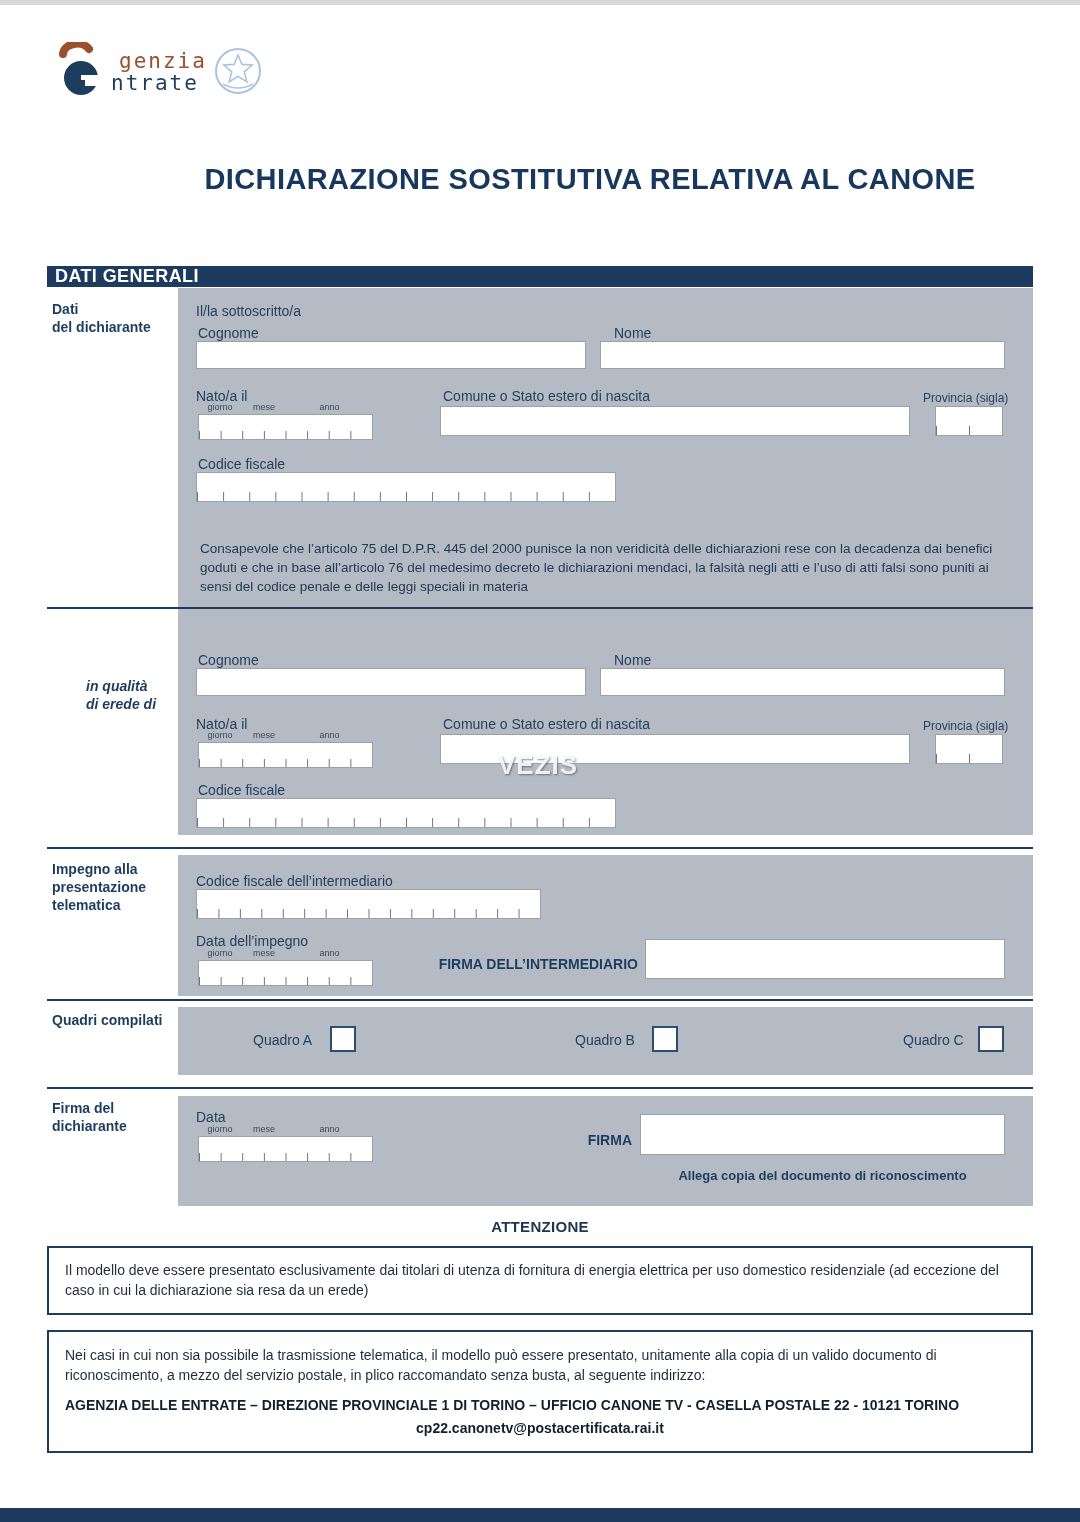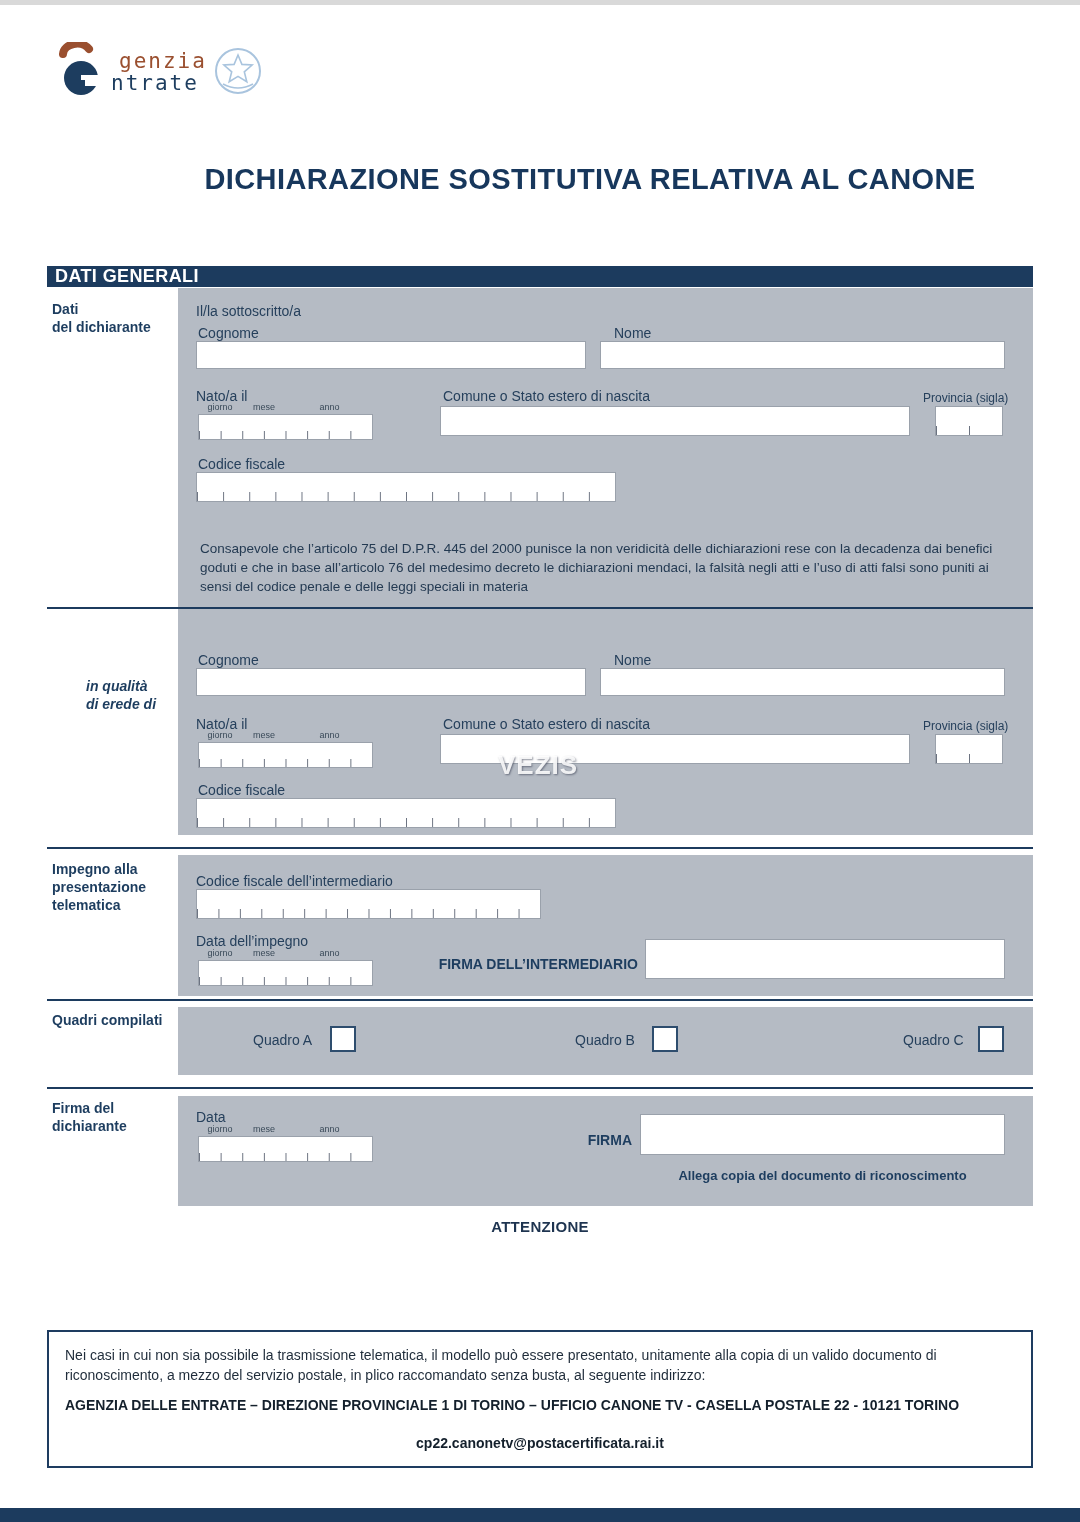--- a/index.html
+++ b/index.html
@@ -63,21 +63,21 @@
   .checkbox { width:26px; height:26px; background:#ffffff; border:2px solid #2e4d6e; }
 
   .attenzione { left:47px; top:1218px; width:986px; text-align:center; font-weight:bold; font-size:15px; color:#1e3450; letter-spacing:0.3px; }
 
   .notice { left:47px; width:986px; border:2px solid #1e3c60; background:#ffffff; padding:12px 16px;
             font-size:14px; color:#1f2c3a; line-height:1.45; }
   .notice-1 { top:1246px; }
   .notice-2 { top:1330px; padding:13px 16px; }
   .notice-2 .addr { font-weight:bold; color:#14202c; margin-top:9px; }
   .notice-2 .pec { text-align:center; margin-top:11px; }
-  .notice-2 .email { text-align:center; font-weight:bold; color:#14202c; margin-top:18px; }
+  .notice-2 .email { text-align:center; font-weight:bold; color:#14202c; margin-top:3px; }
 
   .watermark { left:498px; top:750px; font-size:26px; font-weight:bold; letter-spacing:1px;
                color:rgba(255,255,255,0.88); text-shadow:1px 1px 2px rgba(50,55,75,0.55); z-index:5; }
 </style>
 </head>
 <body>
 
 <div class="page">
 
   <div class="abs edge-top"></div>
@@ -216,20 +216,23 @@
       <span>anno</span>
     </div>
     <div class="date-comb"></div>
   </div>
   <div class="abs bold-navy" style="left:520px; top:1132px; width:112px; text-align:right; font-size:14px;">FIRMA</div>
   <div class="abs field" style="left:640px; top:1114px; width:365px; height:41px;"></div>
   <div class="abs bold-navy" style="left:640px; top:1168px; width:365px; text-align:center; font-size:13px;">Allega copia del documento di riconoscimento</div>
 
   <div class="abs attenzione">ATTENZIONE</div>
 
+  <div class="abs notice notice-1">
+    <div>Il modello deve essere presentato esclusivamente dai titolari di utenza di fornitura di energia elettrica per uso domestico residenziale (ad eccezione del caso in cui la dichiarazione sia resa da un erede)</div>
+  </div>
 
   <div class="abs notice notice-2">
     <div>Nei casi in cui non sia possibile la trasmissione telematica, il modello può essere presentato, unitamente alla copia di un valido documento di riconoscimento, a mezzo del servizio postale, in plico raccomandato senza busta, al seguente indirizzo:</div>
     <div class="addr">AGENZIA DELLE ENTRATE – DIREZIONE PROVINCIALE 1 DI TORINO – UFFICIO CANONE TV - CASELLA POSTALE 22 - 10121 TORINO</div>
     <div class="email">cp22.canonetv@postacertificata.rai.it</div>
   </div>
 
   <div class="abs footer-bar"></div>
 
 </div>

